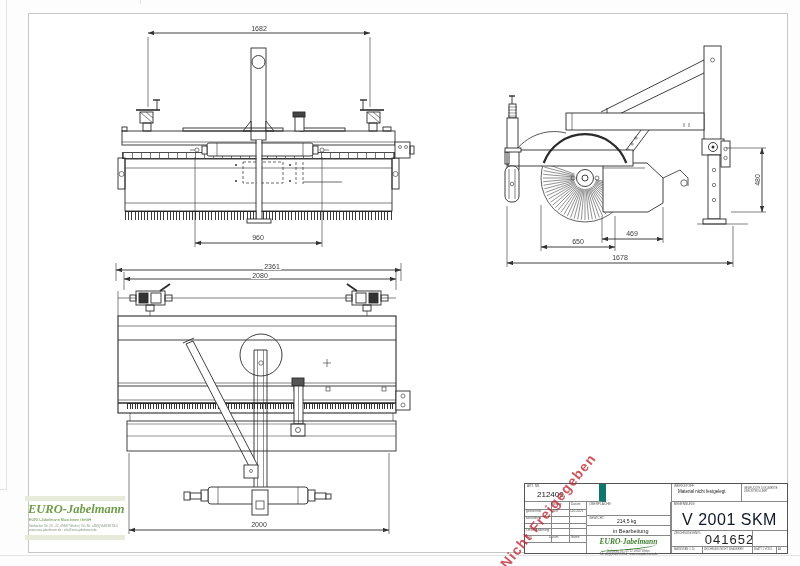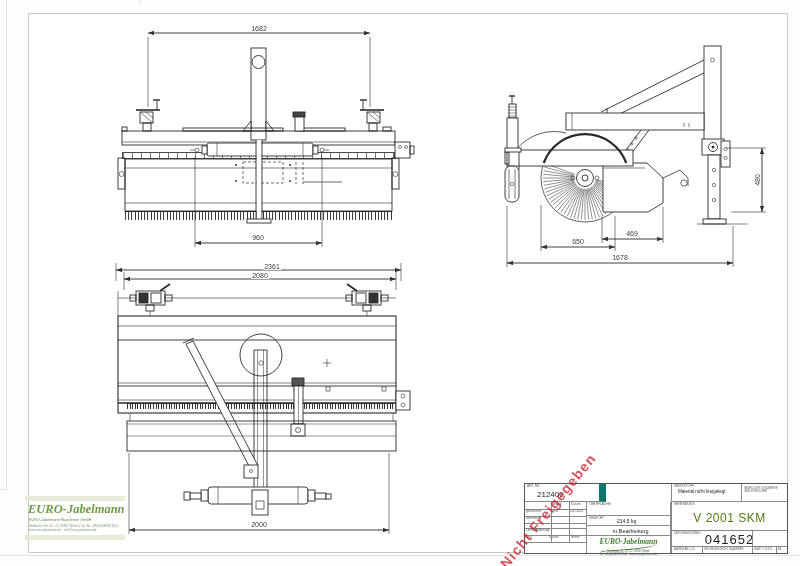--- a/index.html
+++ b/index.html
@@ -11,21 +11,21 @@
   .dim{position:absolute;font-size:7px;color:#3a3a3a;transform:translateX(-50%);white-space:nowrap;line-height:1;background:#fff;padding:0 1px;}
   .dimv{position:absolute;font-size:7px;color:#3a3a3a;white-space:nowrap;line-height:1;transform:translate(-50%,-50%) rotate(-90deg);background:#fff;}
   
   .comb{position:absolute;border-top:1px solid #2b2b2b;background:repeating-linear-gradient(90deg,#3c3c3c 0 1px,transparent 1px 3.2px);}
   .tickband{position:absolute;border:1px solid #4a4a4a;background:repeating-linear-gradient(90deg,#777 0 1px,transparent 1px 9px);}
   
   #title-block{left:524px;top:483px;width:262px;height:69px;border:1px solid #555;background:#fff;font-family:"Liberation Sans",sans-serif;color:#333;}
   #title-block .cell{position:absolute;box-sizing:border-box;}
   .tl{font-size:3.2px;color:#555;line-height:1.2;white-space:nowrap;}
   .tv{font-size:5px;color:#222;line-height:1.1;white-space:nowrap;}
-  .big{font-size:12px;color:#4d7c0f;letter-spacing:.5px;}
+  .big{font-size:16px;color:#0f172a;letter-spacing:.5px;}
   .num{font-size:13px;color:#222;letter-spacing:1px;}
   .art{font-size:8px;color:#222;}
   .tiny{font-size:2.6px;color:#555;line-height:1.25;white-space:nowrap;}
   .bl{border-left:1px solid #888;} .bb{border-bottom:1px solid #888;} .br{border-right:7px solid #0f766e;}
   
   #main-logo{left:25px;top:496px;width:100px;height:47px;}
   .logo-bar{position:absolute;left:0;width:100%;height:5px;background:#e6ecd9;}
   .logo-name{font-family:"Liberation Serif",serif;font-weight:bold;font-style:italic;color:#6f9c46;font-size:12.5px;white-space:nowrap;line-height:1;}
   .logo-sub{font-size:3.8px;color:#5d8c3c;white-space:nowrap;line-height:1.4;}
   .logo-addr{font-size:3px;color:#7f957c;white-space:nowrap;line-height:1.4;}

